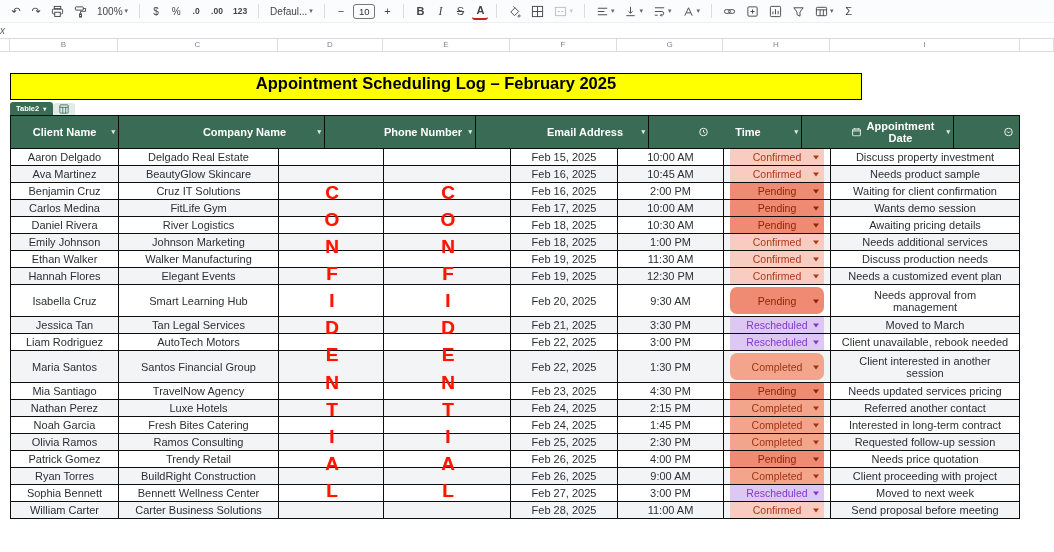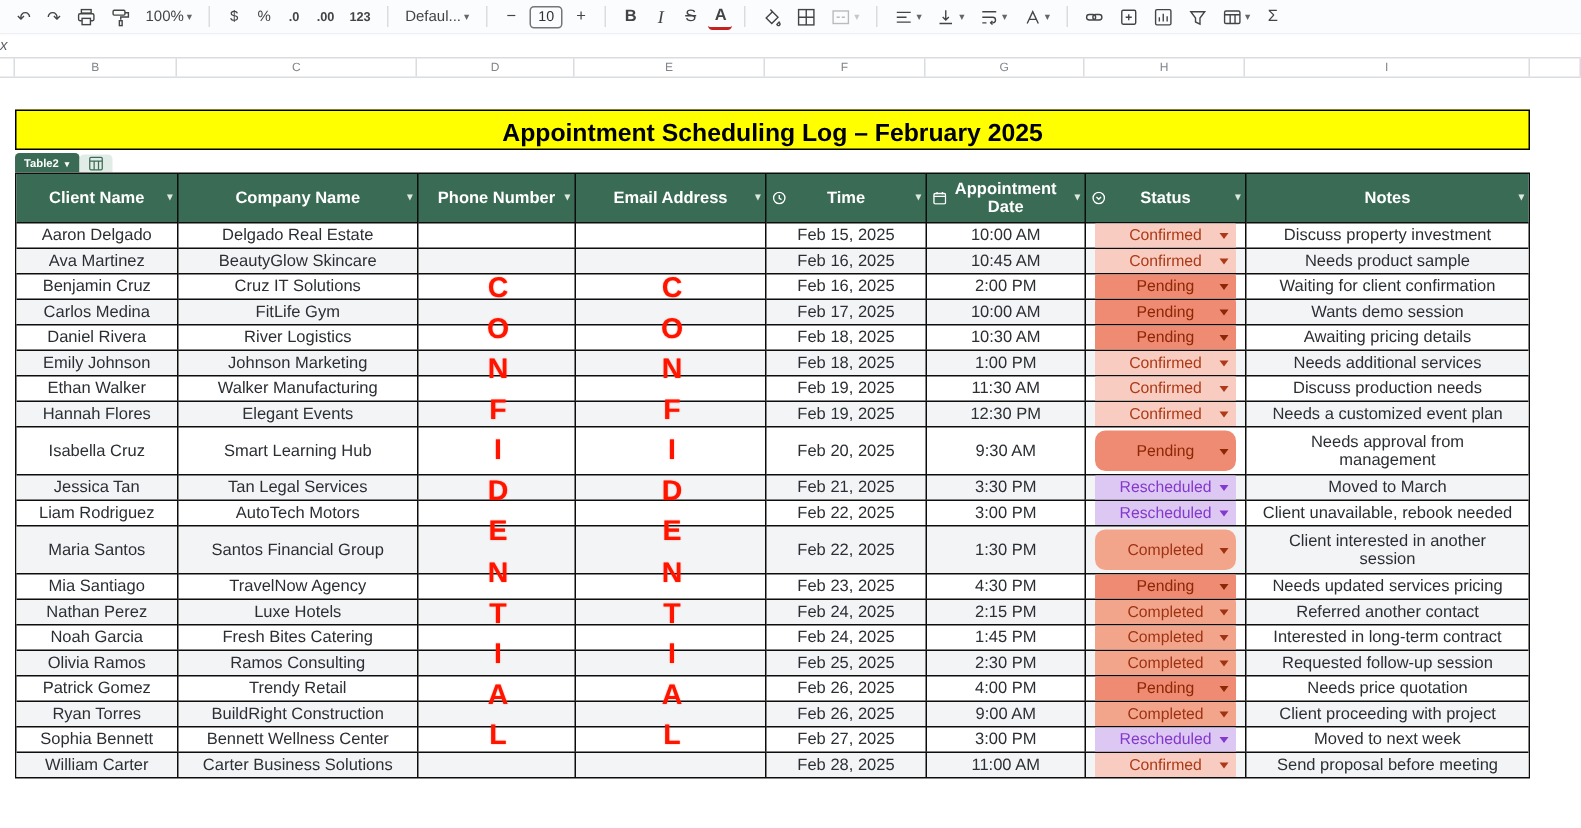--- a/index.html
+++ b/index.html
@@ -34,36 +34,36 @@
   
   .col-letters { position:absolute; top:38px; left:0; width:1054px; height:14px;
     display:grid; grid-template-columns:10px 108px 160px 105px 127px 107px 106px 107px 190px 1fr;
     background:#fff; border-top:1px solid #d9dce0; border-bottom:1px solid #d9dce0; }
   .col-letter { border-right:1px solid #d9dce0; font-size:8px; color:#80868b;
     text-align:center; line-height:12px; overflow:hidden; }
 
   
   .canvas { position:absolute; top:52px; left:0; width:1054px; height:500px; background:#fff; }
 
-  .banner { position:absolute; left:10px; top:21px; width:1010px; height:27px;
-    background:#FFFF00; border:1.5px solid #000; display:flex; align-items:flex-end;
+  .banner { position:absolute; left:10px; top:21px; width:852px; height:27px;
+    background:#FFFF00; border:1.5px solid #000; display:flex; align-items:flex-start;
     justify-content:center; font-weight:bold; font-size:16.5px; color:#000; }
 
   .tabs { position:absolute; left:10px; top:49px; height:14px; display:flex; gap:0; align-items:flex-end; }
   .tab-pill { background:#3A6B55; color:#fff; font-size:7.5px; font-weight:bold;
     border-radius:3px 3px 0 0; padding:2px 7px 2px 6px; display:flex; align-items:center; gap:4px; cursor:pointer; }
   .tab-pill .dd { font-size:6px; }
   .tab-grid { background:#e2ece7; border-radius:3px 3px 0 0; padding:1px 6px; cursor:pointer;
     display:flex; align-items:center; }
 
   
   .gs-table { position:absolute; left:10px; top:63px; width:1010px;
     border:1px solid #0d0d0d; background:#fff; }
   .t-row { display:grid; grid-template-columns:108px 160px 105px 127px 107px 106px 107px 188px; }
-  .t-row.hdr { height:32px; background:#3A6B55; }
+  .t-row.hdr { height:32px; background:#3A6B55;gap:46px; }
   .t-row.r { height:17px; }
   .t-row.r.tall { height:32px; }
   .h-cell { position:relative; display:flex; align-items:center; justify-content:center;
     color:#fff; font-weight:bold; font-size:11px; line-height:12px; text-align:center;
     border-right:1px solid #0d0d0d; padding:0 10px; cursor:pointer; }
   .h-cell:last-child { border-right:none; }
   .h-chev { position:absolute; right:3px; top:50%; transform:translateY(-50%);
     font-size:7px; color:#dfe8e3; }
   .h-icon { position:absolute; left:4px; top:50%; transform:translateY(-50%); display:flex; }
   .t-cell { display:flex; align-items:center; justify-content:center; text-align:center;

